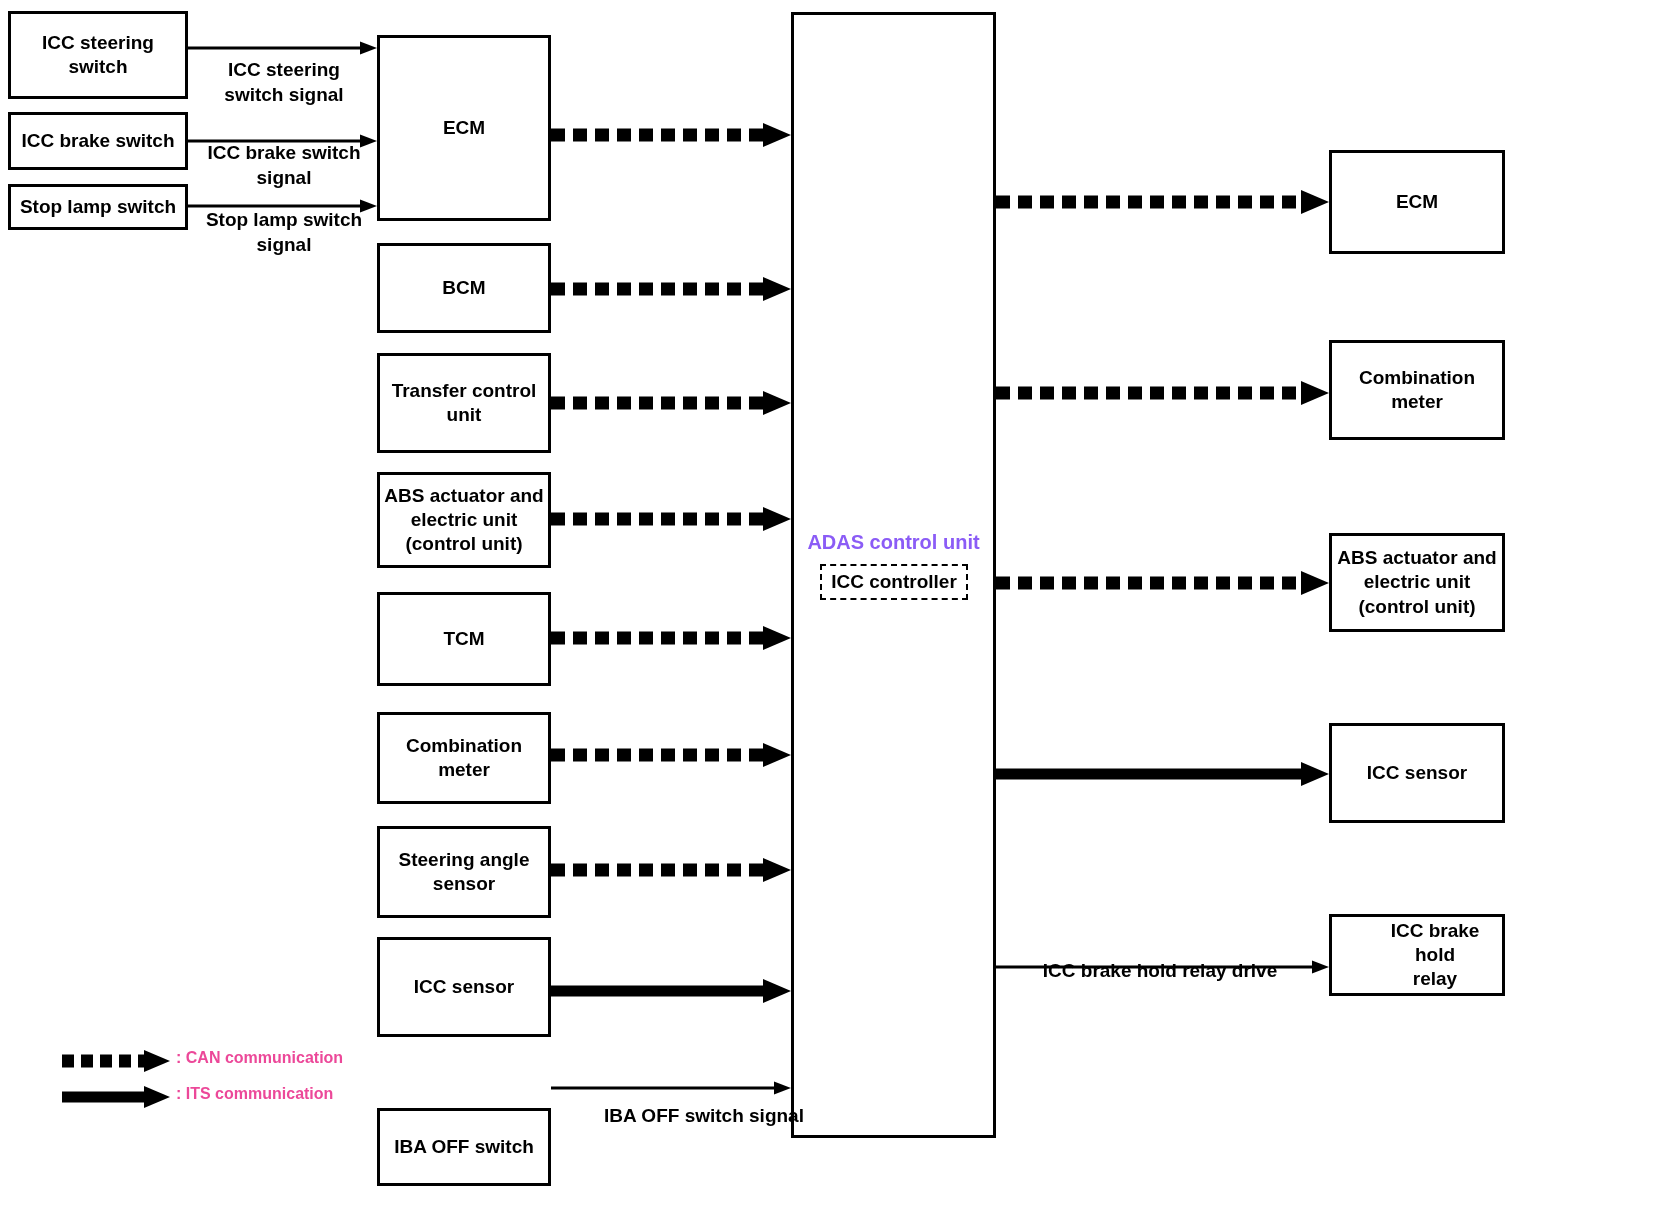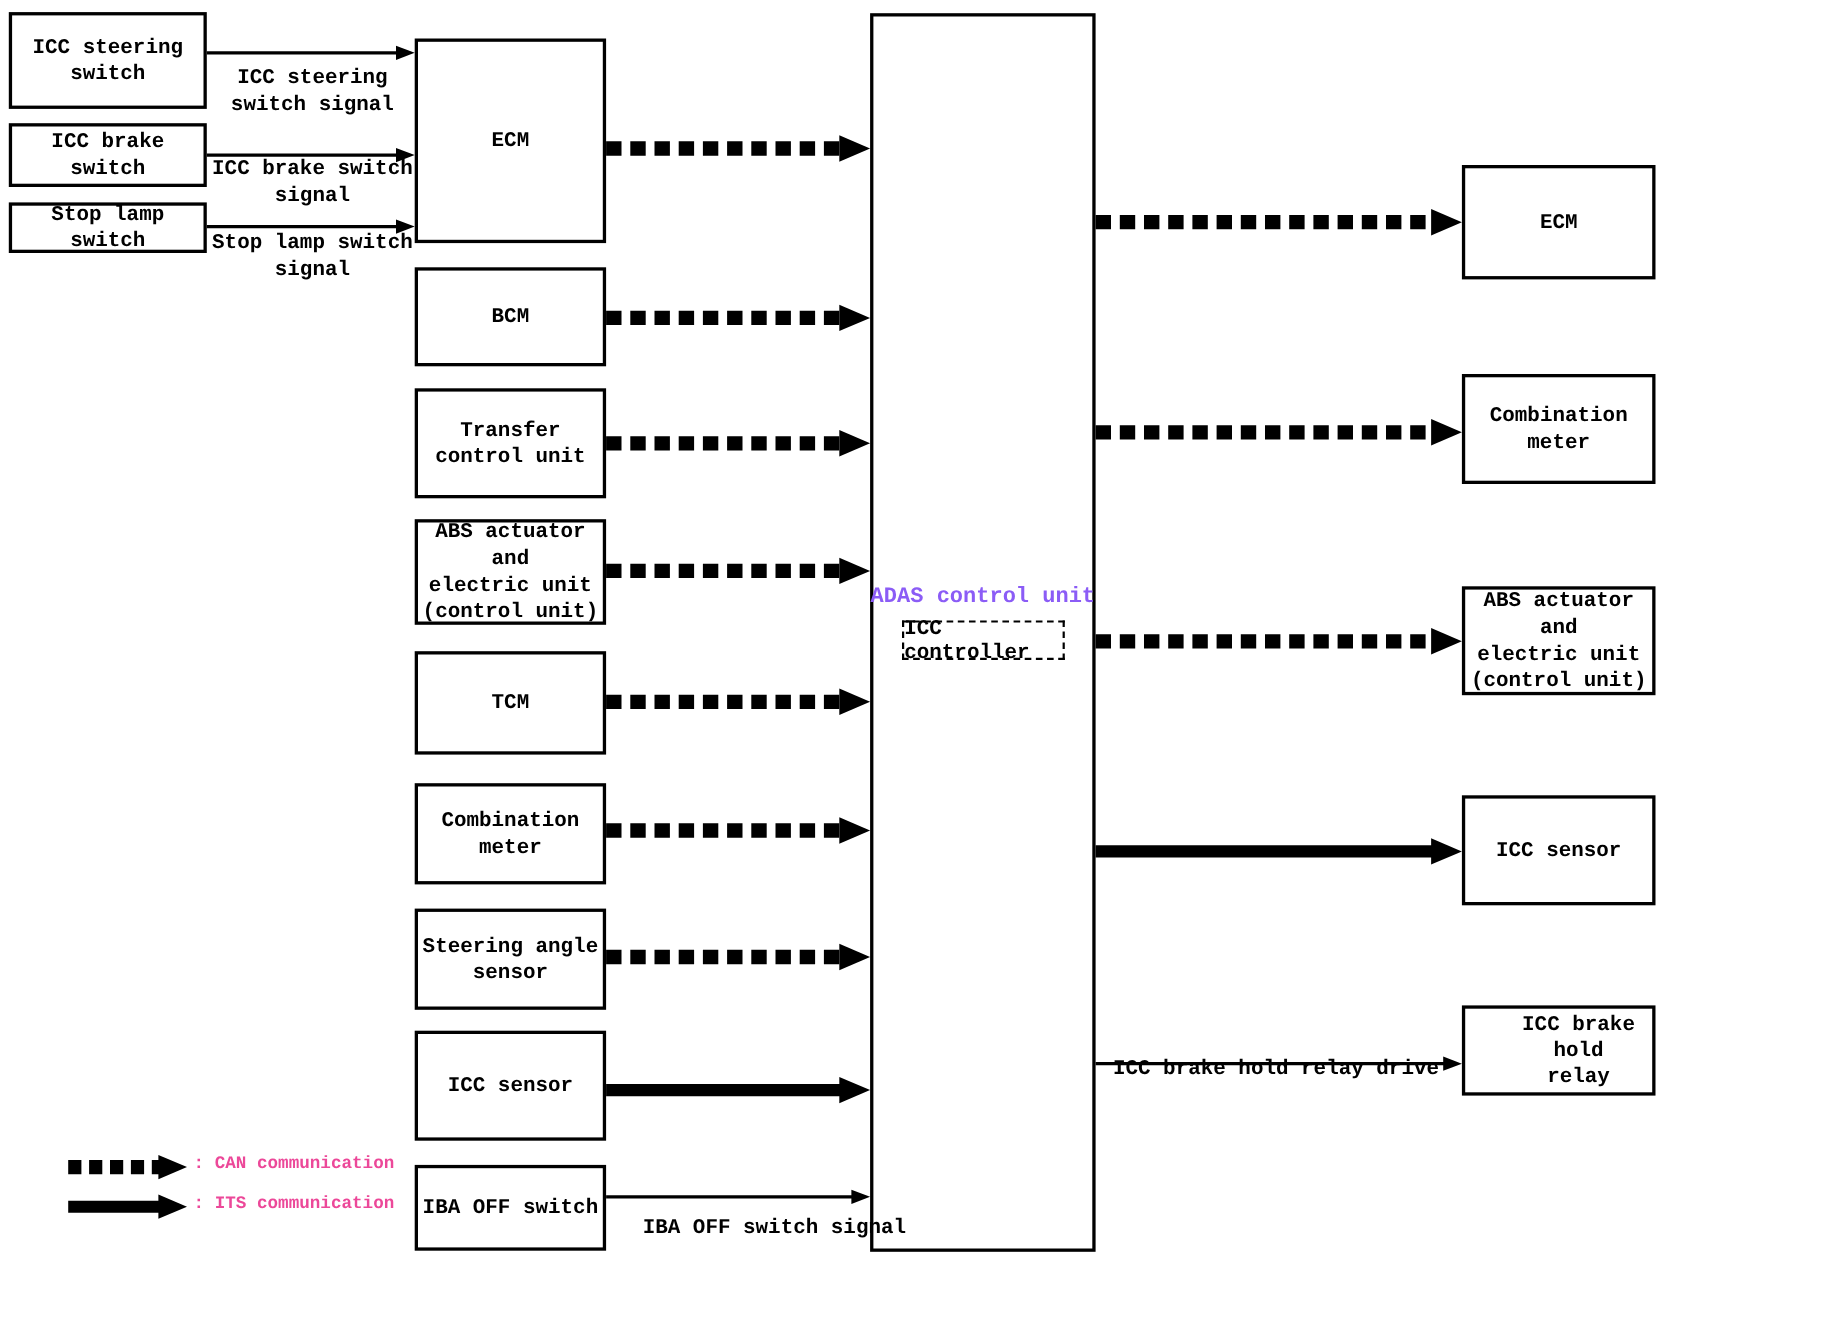--- a/index.html
+++ b/index.html
@@ -5,21 +5,21 @@
   html, body {
     margin: 0;
     padding: 0;
     background: #ffffff;
   }
   #canvas {
     position: relative;
     width: 1660px;
     height: 1216px;
     background: #ffffff;
-    font-family: Liberation Mono, monospace;
+    font-family: Liberation Sans, sans-serif;
     overflow: hidden;
   }
   .box {
     position: absolute;
     box-sizing: border-box;
     border: 3px solid #000000;
     background: #ffffff;
     display: flex;
     align-items: center;
     justify-content: center;
@@ -126,21 +126,21 @@
 
   <div class="box" style="left:377px; top:826px; width:174px; height:92px;">
     <span class="box-label">Steering angle
 sensor</span>
   </div>
 
   <div class="box" style="left:377px; top:937px; width:174px; height:100px;">
     <span class="box-label">ICC sensor</span>
   </div>
 
-  <div class="box" style="left:377px; top:1059px; width:174px; height:78px;">
+  <div class="box" style="left:377px; top:1108px; width:174px; height:78px;">
     <span class="box-label">IBA OFF switch</span>
   </div>
 
   <div class="adas-box" style="left:791px; top:12px; width:205px; height:1126px;"></div>
   <div class="adas-title" style="left:791px; top:531px; width:205px;">ADAS control unit</div>
   <div class="dashed-box" style="left:820px; top:564px; width:148px; height:36px;">
     <span>ICC controller</span>
   </div>
 
   <div class="box" style="left:1329px; top:150px; width:176px; height:104px;">

